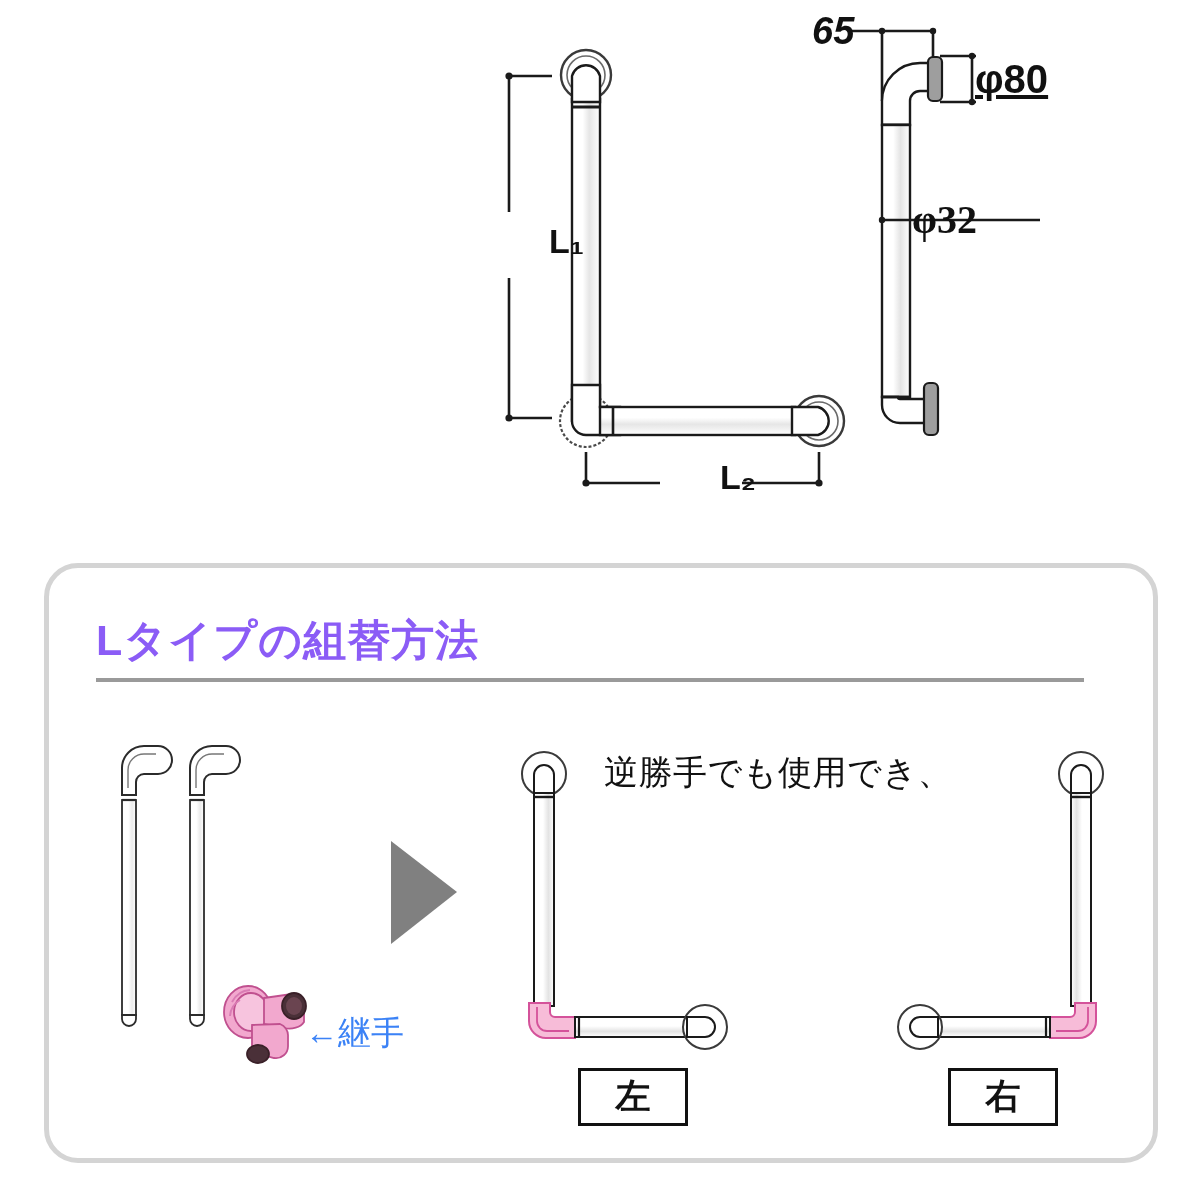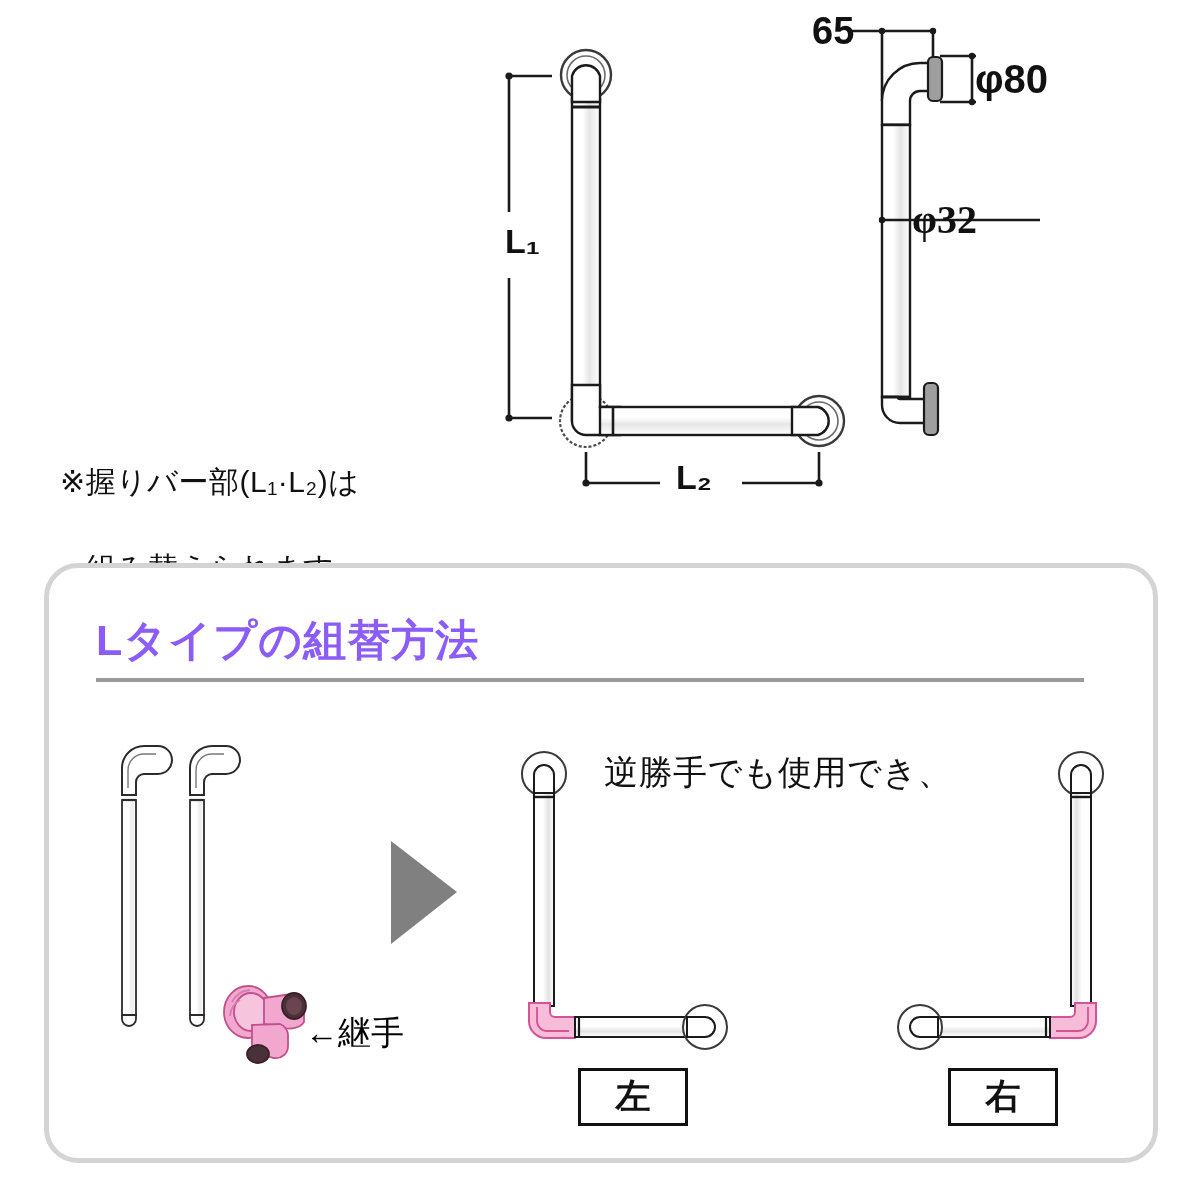--- a/index.html
+++ b/index.html
@@ -22,20 +22,21 @@
     letter-spacing:0.5px;
     font-weight:500;
     color:#111;
     white-space:pre-line;
   }
   .dim-label{
     font-size:34px;
     font-weight:700;
     color:#111;
     letter-spacing:0px;
+    margin-left:44px;
   }
   .dim-num{
     font-size:38px;
     font-weight:600;
     color:#111;
   }
   .phi{
     font-size:40px;
     font-weight:600;
     color:#111;
@@ -50,21 +51,21 @@
     font-size:34px;
     line-height:47px;
     font-weight:500;
     color:#111;
     white-space:pre-line;
     letter-spacing:0.5px;
   }
   .joint-label{
     font-size:33px;
     font-weight:500;
-    color:#000000;
+    color:#3b82f6;
   }
   .sidebox{
     border:3px solid #111;
     background:#fff;
     font-size:35px;
     font-weight:600;
     color:#111;
     text-align:center;
     line-height:1;
     padding:7px 18px 10px 18px;
@@ -200,28 +201,24 @@
       <circle cx="82" cy="215" r="3.2" fill="#1a1a1a" stroke="none"></circle>
     </g>
 
     <g>
       <path d="M82,392 L82,400 A18,18 0 0 0 100,418 L128,418 L128,394 L100,394 A2,2 0 0 1 98,392 Z" fill="#ffffff" stroke="#1a1a1a" stroke-width="2.4"></path>
       <line x1="82" y1="392" x2="110" y2="392" stroke="#1a1a1a" stroke-width="2.6"></line>
       <rect x="124" y="378" width="14" height="52" rx="5" fill="#9e9e9e" stroke="#1a1a1a" stroke-width="2.2"></rect>
     </g>
   </svg>
 
-  <div class="abs dim-num" style="left:812px;top:10px;">65</div>
-  <div class="abs phi" style="left:975px;top:57px;">φ80</div>
+  <div class="abs dim-num" style="left:812px;top:10px;font-style:italic;">65</div>
+  <div class="abs phi" style="left:975px;top:57px;text-decoration:underline;">φ80</div>
   <div class="abs phi" style="left:912px;top:196px;font-family:Liberation Serif, serif;">φ32</div>
 
-  <div class="abs note" style="left:60px;top:417px;width:410px;">
-    <div>※握りバー部(L₁·L₂)は</div>
-    <div style="padding-left:26px;">組み替えられます。</div>
-  </div>
 
   <div class="panel"></div>
   <div class="title-rule"></div>
 
   <div class="abs panel-title" style="left:96px;top:612px;">Lタイプの組替方法</div>
 
   <svg class="abs" style="left:100px;top:730px;" width="170" height="310" viewBox="0 0 170 310">
     <defs>
       <linearGradient id="tubeL" x1="0" y1="0" x2="1" y2="0">
         <stop offset="0%" stop-color="#ffffff"></stop>

